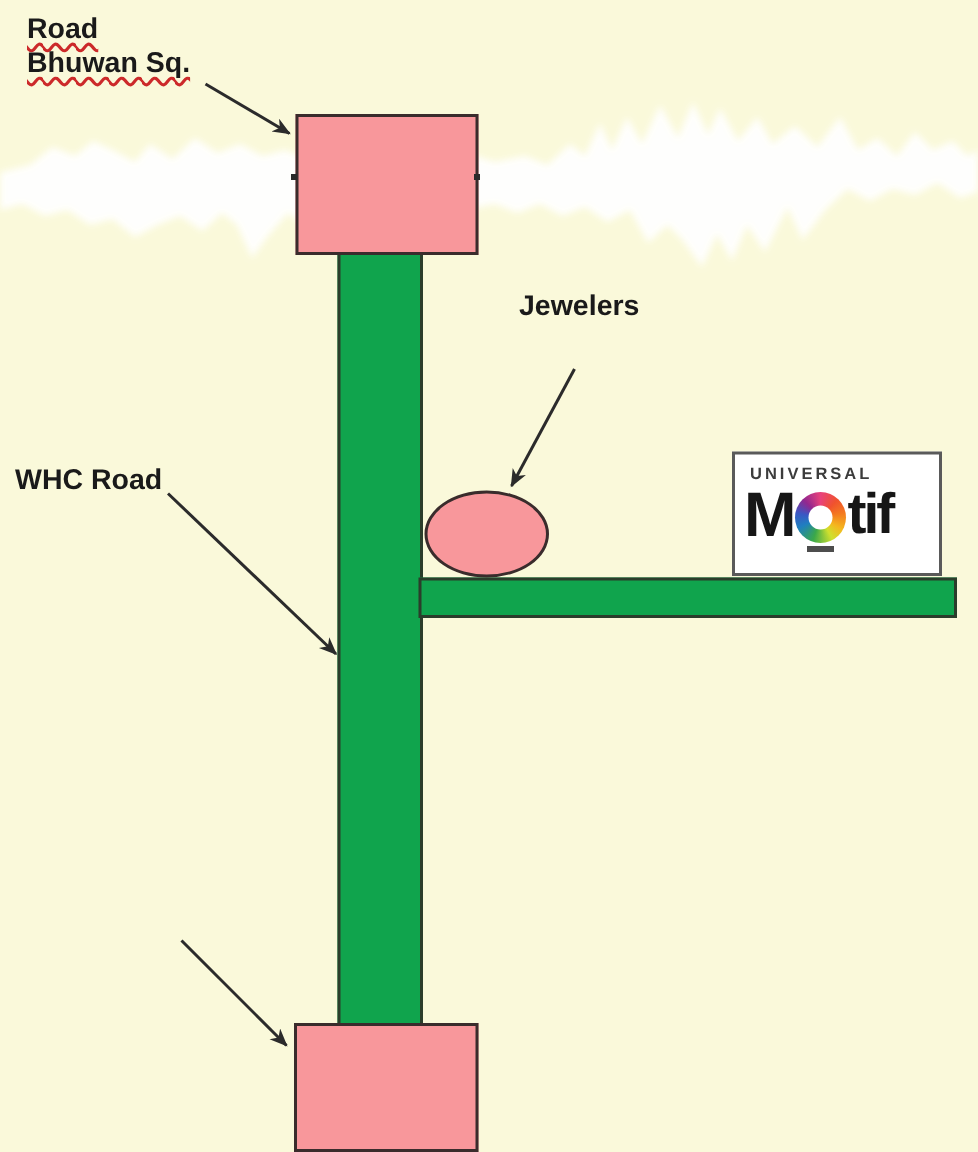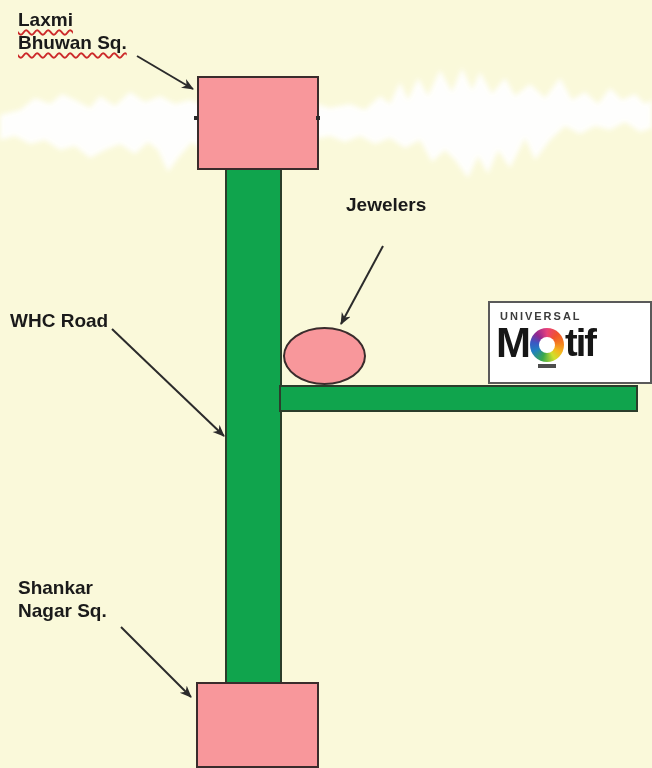--- a/index.html
+++ b/index.html
@@ -65,21 +65,21 @@
     text-decoration-skip-ink:none;
   }
   .label-laxmi{left:18px;top:8px;}
   .label-batukbhai{left:346px;top:193px;}
   .label-whc{left:10px;top:309px;}
   .label-shankar{left:18px;top:576px;}
 
   
   .motif-box{
     position:absolute;
-    left:488px;top:301px;width:164px;height:83px;
+    left:488px;top:301px;width:140px;height:83px;
     background:#ffffff;
     border:2px solid #5a5a5a;
     box-sizing:border-box;
     z-index:5;
     overflow:hidden;
   }
   .motif-universal{
     margin:7px 0 0 10px;
     font-size:11px;
     font-weight:bold;
@@ -173,28 +173,24 @@
         <path d="M0,0 L12,5 L0,10 L3.5,5 Z" fill="#2b2b2b"></path>
       </marker>
     </defs>
     <line x1="137" y1="56" x2="193" y2="89" stroke="#2b2b2b" stroke-width="2" marker-end="url(#ah)"></line>
     <line x1="383" y1="246" x2="341" y2="324" stroke="#2b2b2b" stroke-width="2" marker-end="url(#ah)"></line>
     <line x1="112" y1="329" x2="224" y2="436" stroke="#2b2b2b" stroke-width="2" marker-end="url(#ah)"></line>
     <line x1="121" y1="627" x2="191" y2="697" stroke="#2b2b2b" stroke-width="2" marker-end="url(#ah)"></line>
   </svg>
 
   <div class="map-label label-laxmi">
-    <div class="squiggle">Laxmi</div>
+    <div class="squiggle">Road</div>
     <div class="squiggle">Bhuwan Sq.</div>
   </div>
 
   <div class="map-label label-batukbhai">
     <div>Jewelers</div>
   </div>
 
   <div class="map-label label-whc">WHC Road</div>
 
-  <div class="map-label label-shankar">
-    <div>Shankar</div>
-    <div>Nagar Sq.</div>
-  </div>
 
 </div>
 
 </body></html>

